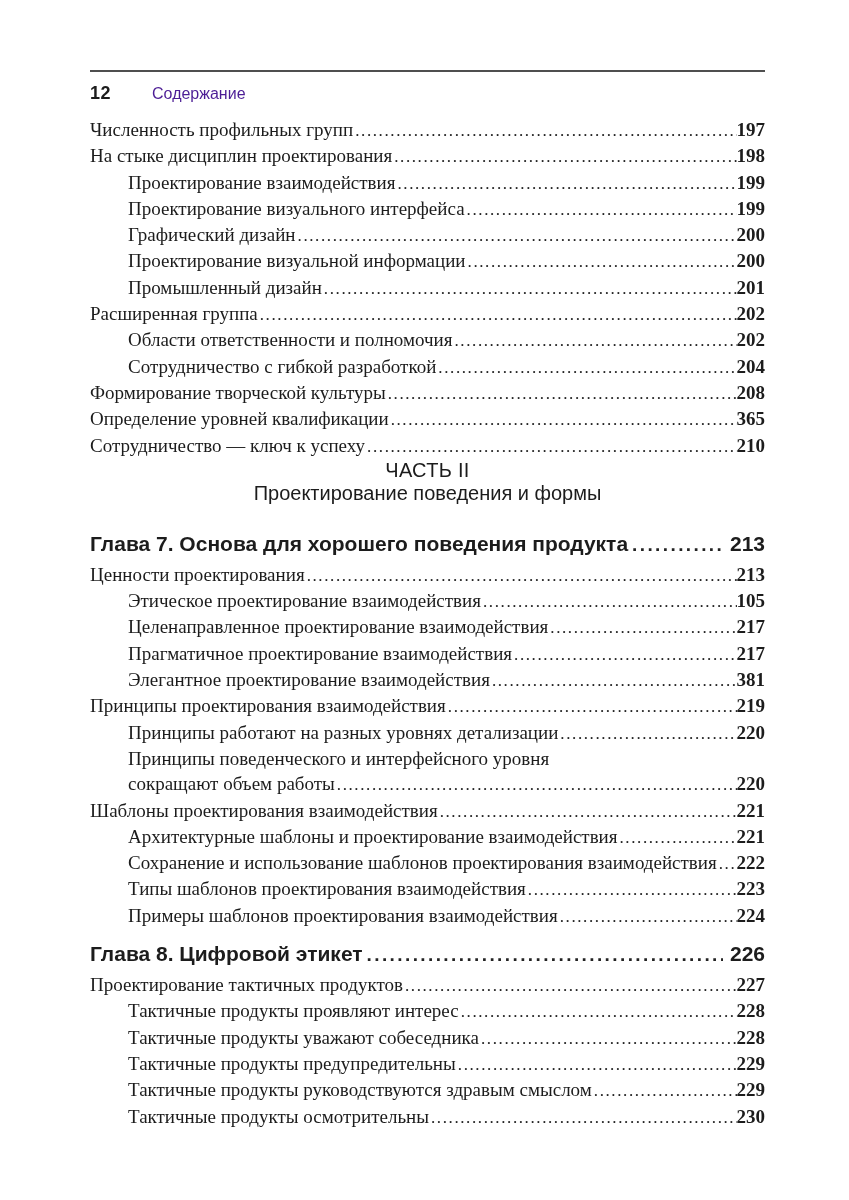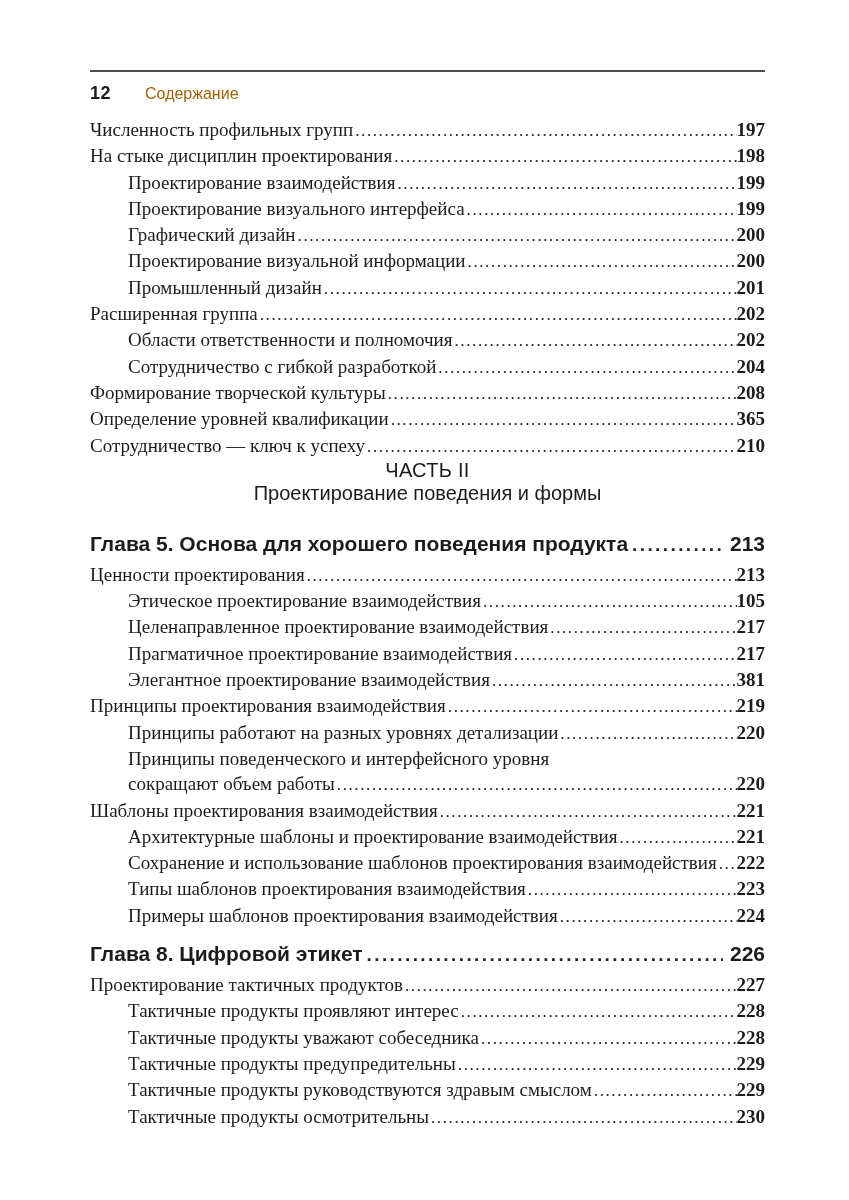--- a/index.html
+++ b/index.html
@@ -28,23 +28,24 @@
     height:2px;
     background:var(--rule);
     margin-top:70px;
   }
   .running-head{
     margin-top:10px;
     font-family:"Liberation Sans", sans-serif;
     display:flex;
     align-items:baseline;
     line-height:22px;
+    gap:7px;
   }
   .rh-num{font-weight:bold;font-size:18px;letter-spacing:.5px;}
-  .rh-title{font-size:16px;margin-left:34px;color:#a16207;}
+  .rh-title{font-size:16px;margin-left:34px;color:#4c1d95;}
 
   .toc-list{margin-top:12px;}
   .toc-row{
     display:flex;
     align-items:baseline;
     line-height:25.3px;
     font-size:19px;
   }
   .toc-row .t{white-space:nowrap;flex:0 0 auto;}
   .toc-row.lvl1{padding-left:38px;}
@@ -173,21 +174,21 @@
       </div>
 
     <div class="part">
       <div class="part-label">ЧАСТЬ II</div>
       <div class="part-title">Проектирование поведения и формы</div>
     </div>
 
     <div id="chapters">
   <section class="chapter first">
     <div class="chapter-row">
-      <span class="t">Глава 5. Основа для хорошего поведения продукта</span>
+      <span class="t">Глава 7. Основа для хорошего поведения продукта</span>
             <span class="dots"></span>
             <span class="pg">213</span>
     </div>
     <div class="chapter-entries">
             <div class="toc-row">
               <span class="t">Ценности проектирования</span>
               <span class="dots"></span>
               <span class="pg">213</span>
             </div>
             <div class="toc-row lvl1">

